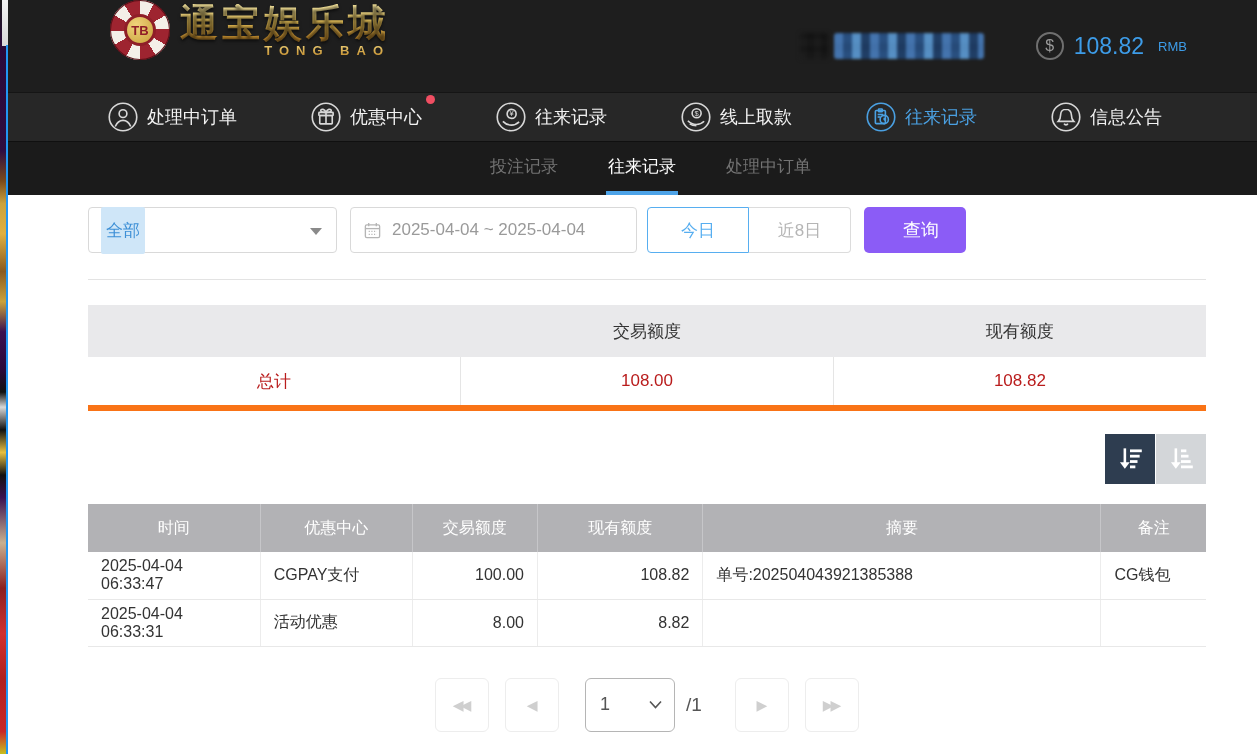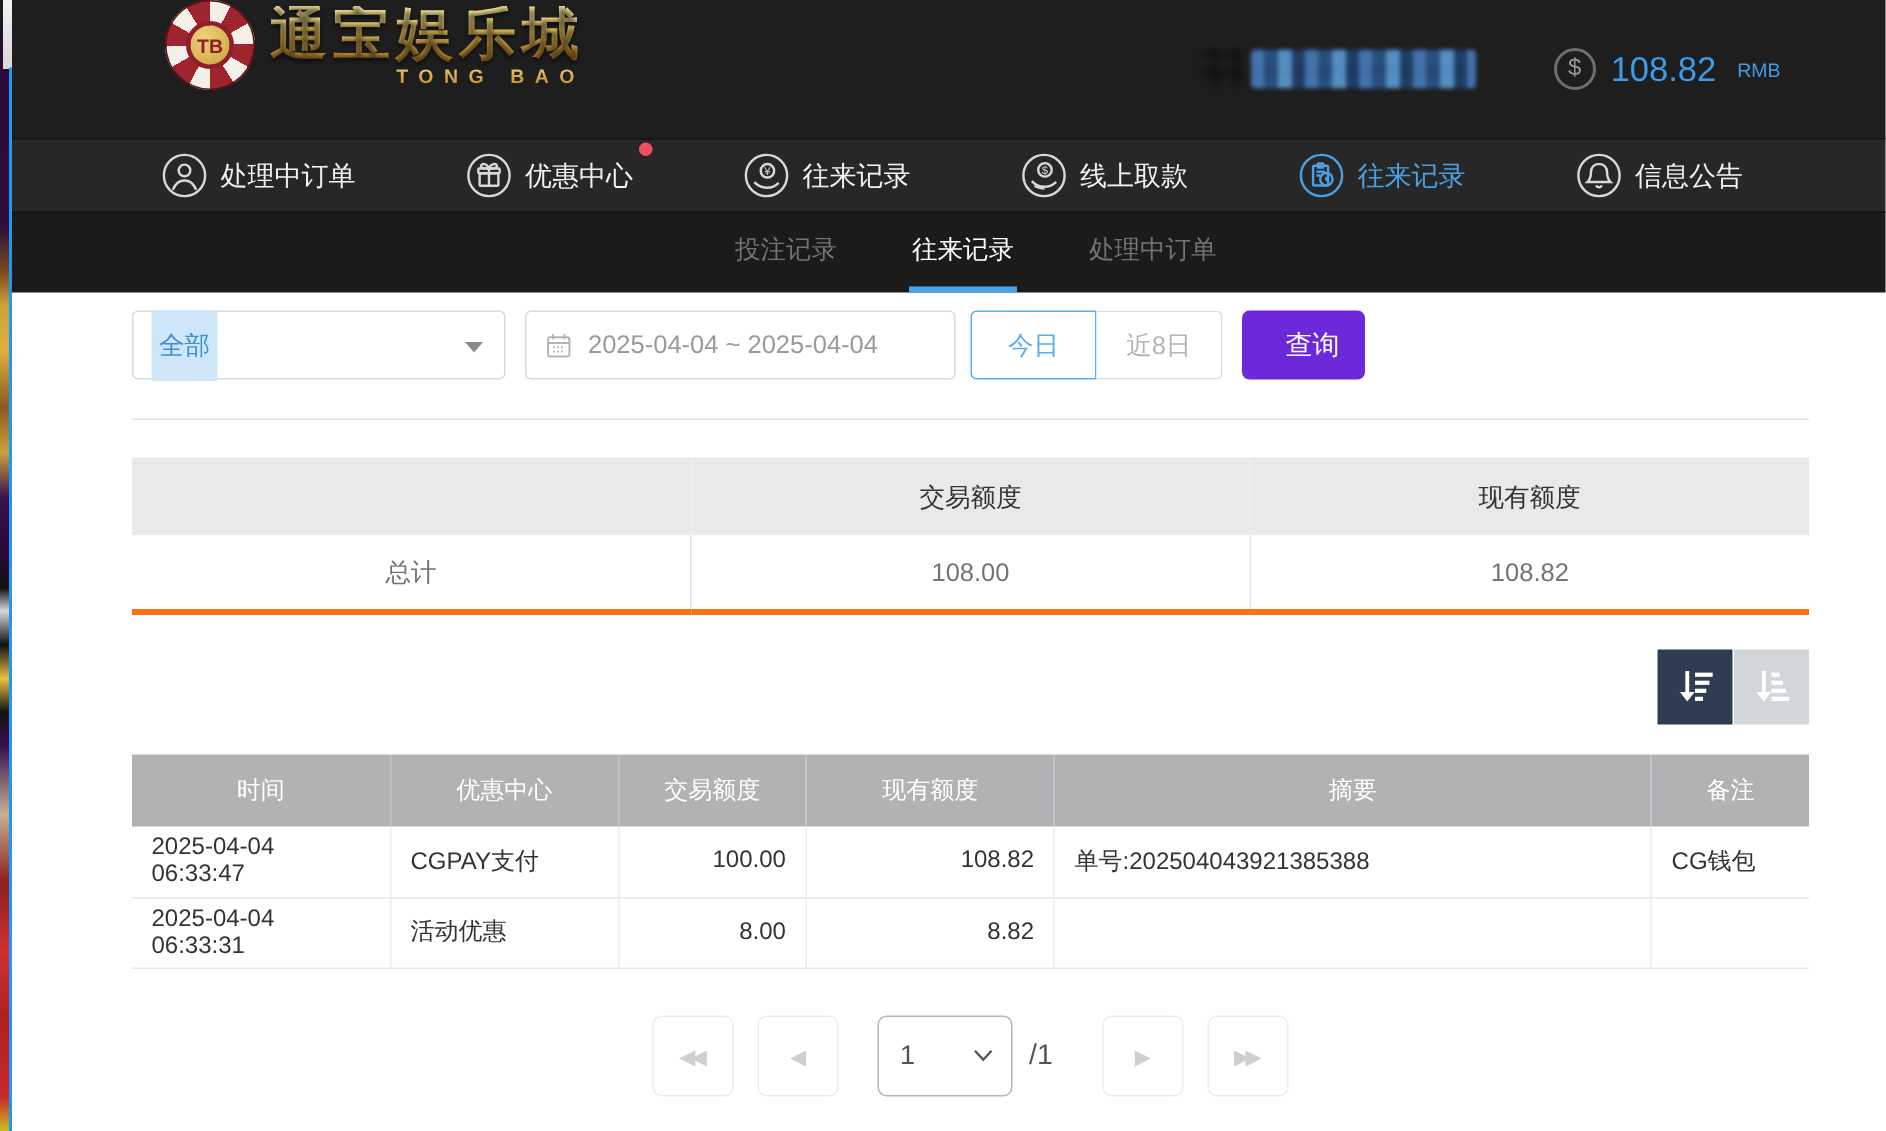--- a/index.html
+++ b/index.html
@@ -79,35 +79,35 @@
   .select-box { width:249px; height:46px; border:1px solid #d9d9d9; border-radius:4px; background:#fff;
     display:flex; align-items:center; position:relative; cursor:pointer; }
   .select-chip { margin-left:12px; background:#cfe6f8; color:#3d8fd6; font-size:17px; padding:12px 5px; border-radius:2px; }
   .select-caret { position:absolute; right:14px; top:20px; width:0; height:0;
     border-left:6px solid transparent; border-right:6px solid transparent; border-top:7px solid #8a8a8a; }
   .date-box { width:287px; height:46px; border:1px solid #d9d9d9; border-radius:4px; background:#fff;
     margin-left:13px; display:flex; align-items:center; gap:10px; padding-left:12px; cursor:pointer; }
   .date-box .cal { display:flex; color:#b5b5b5; }
   .date-text { color:#9a9a9a; font-size:17px; }
   .quick-group { display:flex; margin-left:10px; height:46px; border-radius:4px; }
-  .quick-btn { width:84px; height:46px; background:#fff; border:1px solid #dcdcdc; border-left-width:0;
+  .quick-btn { width:102px; height:46px; background:#fff; border:1px solid #dcdcdc; border-left-width:0;
     color:#b5b5b5; font-size:17px; display:flex; align-items:center; justify-content:center; cursor:pointer;text-align:center; }
   .quick-btn:first-child { border-left-width:1px; border-radius:4px 0 0 4px; }
   .quick-btn:last-child { border-radius:0 4px 4px 0; }
   .quick-btn.active { border:1px solid #57aef0; color:#57aef0; }
-  .search-btn { width:82px; height:46px; margin-left:13px; background:#6d28d9; border:none; border-radius:5px;
+  .search-btn { width:102px; height:46px; margin-left:13px; background:#8b5cf6; border:none; border-radius:5px;
     color:#fff; font-size:18px; cursor:pointer;padding-left:12px; }
 
   .divider { margin-top:26px; border-top:1px solid #e3e3e3; }
 
   
   .summary-table { width:100%; margin-top:25px; border-collapse:collapse; table-layout:fixed; }
   .summary-table th { background:#e9e9eb; height:52px; font-size:17px; font-weight:normal; color:#333; }
-  .summary-table td { background:#fff; height:51px; font-size:17px; color:#737373; text-align:center;
-    border-right:1px solid #e5e5e5; border-bottom:4px solid #f97316; }
+  .summary-table td { background:#fff; height:51px; font-size:17px; color:#b91c1c; text-align:center;
+    border-right:1px solid #e5e5e5; border-bottom:6px solid #f97316; }
   .summary-table td:last-child { border-right:none; }
 
   
   .sort-row { margin-top:23px; display:flex; justify-content:flex-end; gap:1px; }
   .sort-btn { width:50px; height:50px; display:flex; align-items:center; justify-content:center; cursor:pointer; border:none; }
   .sort-btn.desc { background:#2e3d50; }
   .sort-btn.asc { background:#d3d6d9; }
 
   
   .records-table { width:100%; margin-top:20px; border-collapse:collapse; table-layout:fixed; }

